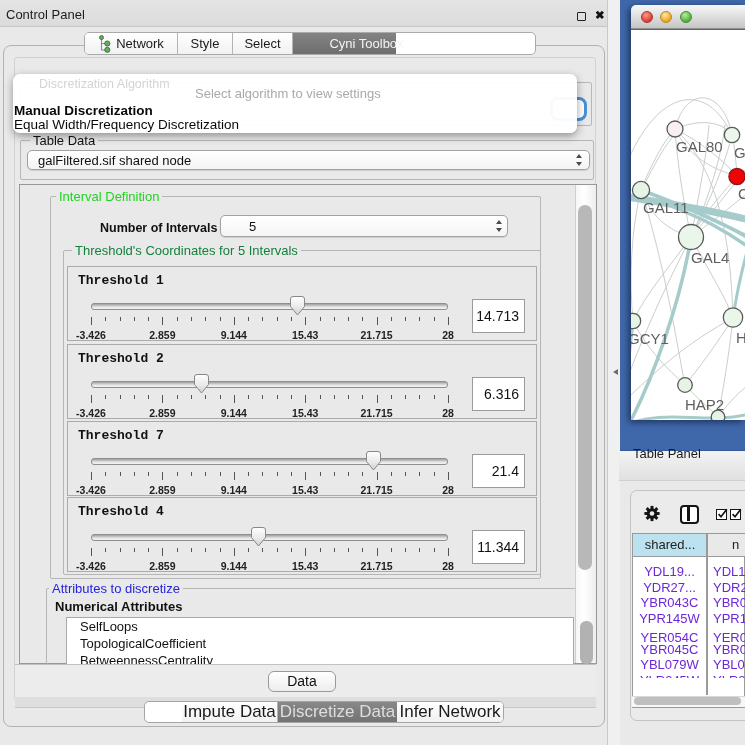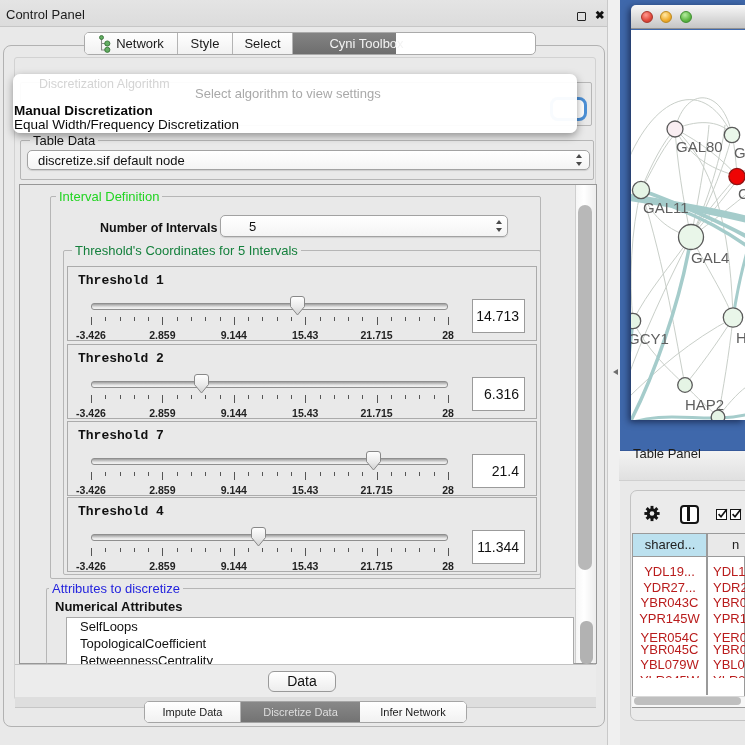--- a/index.html
+++ b/index.html
@@ -54,21 +54,21 @@
 #numlist { left:66px; top:617px; width:508px; height:47px; background:#fff; border:1px solid #a9a9a9; border-bottom:none; font-size:13px; color:#111; overflow:hidden; }
 #numlist div { padding-left:13px; height:17px; line-height:17px; }
 #list-thumb { left:580px; top:621px; width:13px; height:43px; background:#b2b2b2; border-radius:6px; }
 
 
 #apply-band { left:15px; top:664px; width:581px; height:33px; background:#ececec; border-top:1px solid #c2c2c2; }
 #bot-strip { left:15px; top:697px; width:581px; height:11px; background:#dedede; border-bottom:1px solid #c6c6c6; }
 #apply-btn { left:268px; top:671px; width:68px; height:21px; border:1px solid #999; border-radius:6px; background:linear-gradient(#ffffff,#ededed); font-size:14px; color:#111; text-align:center; line-height:19px; }
 
 
-#bot-tabs { left:144px; top:701px; height:22px; display:flex; border:1px solid #a5a5a5; border-radius:5px; background:#fff; overflow:hidden; font-size:11px; color:#1a1a1a; }
+#bot-tabs { left:144px; top:701px; height:22px; display:flex; border:1px solid #a5a5a5; border-radius:5px; background:#fff; overflow:hidden; font-size:17px; color:#1a1a1a;padding-left:37px; }
 #bot-tabs .seg { display:flex; align-items:center; justify-content:center; background:linear-gradient(#ffffff,#f1f1f1); border-right:1px solid #b4b4b4; }
 #bot-tabs .seg:last-child { border-right:none; }
 #bot-tabs .seg.sel { background:linear-gradient(#888,#737373); color:#dedede; border-right:none; }
 
 
 #popup { left:13px; top:74px; width:564px; height:59px; background:rgba(255,255,255,0.96); border-radius:7px; box-shadow:0 3px 9px rgba(0,0,0,0.38); }
 #ghost-title { left:39px; top:77px; font-size:12.5px; color:#d4d4d4; }
 #popup-hint { left:195px; top:86px; font-size:13px; color:#a9a9a9; }
 #popup-i1 { left:14px; top:103px; font-size:13.5px; font-weight:bold; color:#0a0a0a; }
 #popup-i2 { left:14px; top:117px; font-size:13.5px; color:#0a0a0a; }
@@ -82,21 +82,21 @@
 .light { position:absolute; top:11px; width:12px; height:12px; border-radius:50%; }
 #win-canvas { left:631px; top:30px; width:114px; height:390px; background:#fff; overflow:hidden; }
 
 
 #tp-title-strip { left:619px; top:451px; width:126px; height:30px; background:linear-gradient(#f3f3f3,#e0e0e0); border-bottom:1px solid #d0d0d0; }
 #tp-title { left:633px; top:446px; font-size:13px; color:#1c1c1c; }
 #tp-box { left:630px; top:490px; width:125px; height:231px; border:1px solid #c3c3c3; border-radius:7px; background:#ebebeb; }
 #tbl { left:632px; top:533px; width:113px; height:175px; border:1px solid #9a9a9a; background:#fff; overflow:hidden; }
 #th1 { left:632px; top:533px; width:76px; height:24px; background:#bce1ef; border:1px solid #9a9a9a; font-size:13px; color:#222; text-align:center; line-height:22px; }
 #th2 { left:708px; top:533px; width:37px; height:24px; background:#e9e9e9; border-top:1px solid #9a9a9a; border-bottom:1px solid #9a9a9a; font-size:13px; color:#222; padding-left:24px; line-height:22px; overflow:hidden; }
-#tbl-rows { left:632px; top:557px; width:113px; height:121px; overflow:hidden; font-size:13px; color:#b91c1c; }
+#tbl-rows { left:632px; top:557px; width:113px; height:121px; overflow:hidden; font-size:13px; color:#6d28d9; }
 .trow { position:absolute; width:113px; height:15.5px; }
 .tc1 { position:absolute; left:0; width:75px; text-align:center; }
 .tc2 { position:absolute; left:81px; width:40px; overflow:hidden; white-space:nowrap; }
 #col-div { left:706px; top:533px; width:2px; height:162px; background:#9a9a9a; }
 #hsb { left:632px; top:696px; width:113px; height:11px; background:#f7f7f7; border-top:1px solid #d8d8d8; }
 #hsb-thumb { left:634px; top:697px; width:107px; height:8px; background:#bfbfbf; border-radius:4px; }
 </style>
 </head>
 <body>
 
@@ -120,21 +120,21 @@
   <div class="seg sel" style="width:103px;">Cyni Toolbox</div>
   <div class="seg" style="width:139px;">jActiveMNodules</div>
 </div>
 
 <div class="abs grp" style="left:20px; top:82px; width:572px; height:44px;"></div>
 <div class="abs" id="blue-combo"></div>
 
 <div class="abs grp" style="left:20px; top:140px; width:574px; height:40px; background:#e9e9e9;"></div>
 <div class="grp-title" style="left:30px; top:134px; color:#111;">Table Data</div>
 <div class="combo" style="left:27px; top:150px; width:563px; height:20px;">
-    <span class="ctext">discretize.sif default node</span>
+    <span class="ctext">galFiltered.sif shared node</span>
     <span class="stepper" style="left:547px;"></span>
   </div>
 
 <div class="abs" id="scrollpane"></div>
 
 <div class="abs grp" style="left:50px; top:196px; width:491px; height:383px;"></div>
 <div class="grp-title" style="left:56px; top:190px; color:#21d421;">Interval Definition</div>
 <div class="abs" style="left:100px; top:221px; font-size:12.5px; font-weight:bold; color:#111;">Number of Intervals</div>
 <div class="combo" style="left:220px; top:215px; width:288px; height:22px;">
     <span class="ctext" style="left:28px;">5</span>

